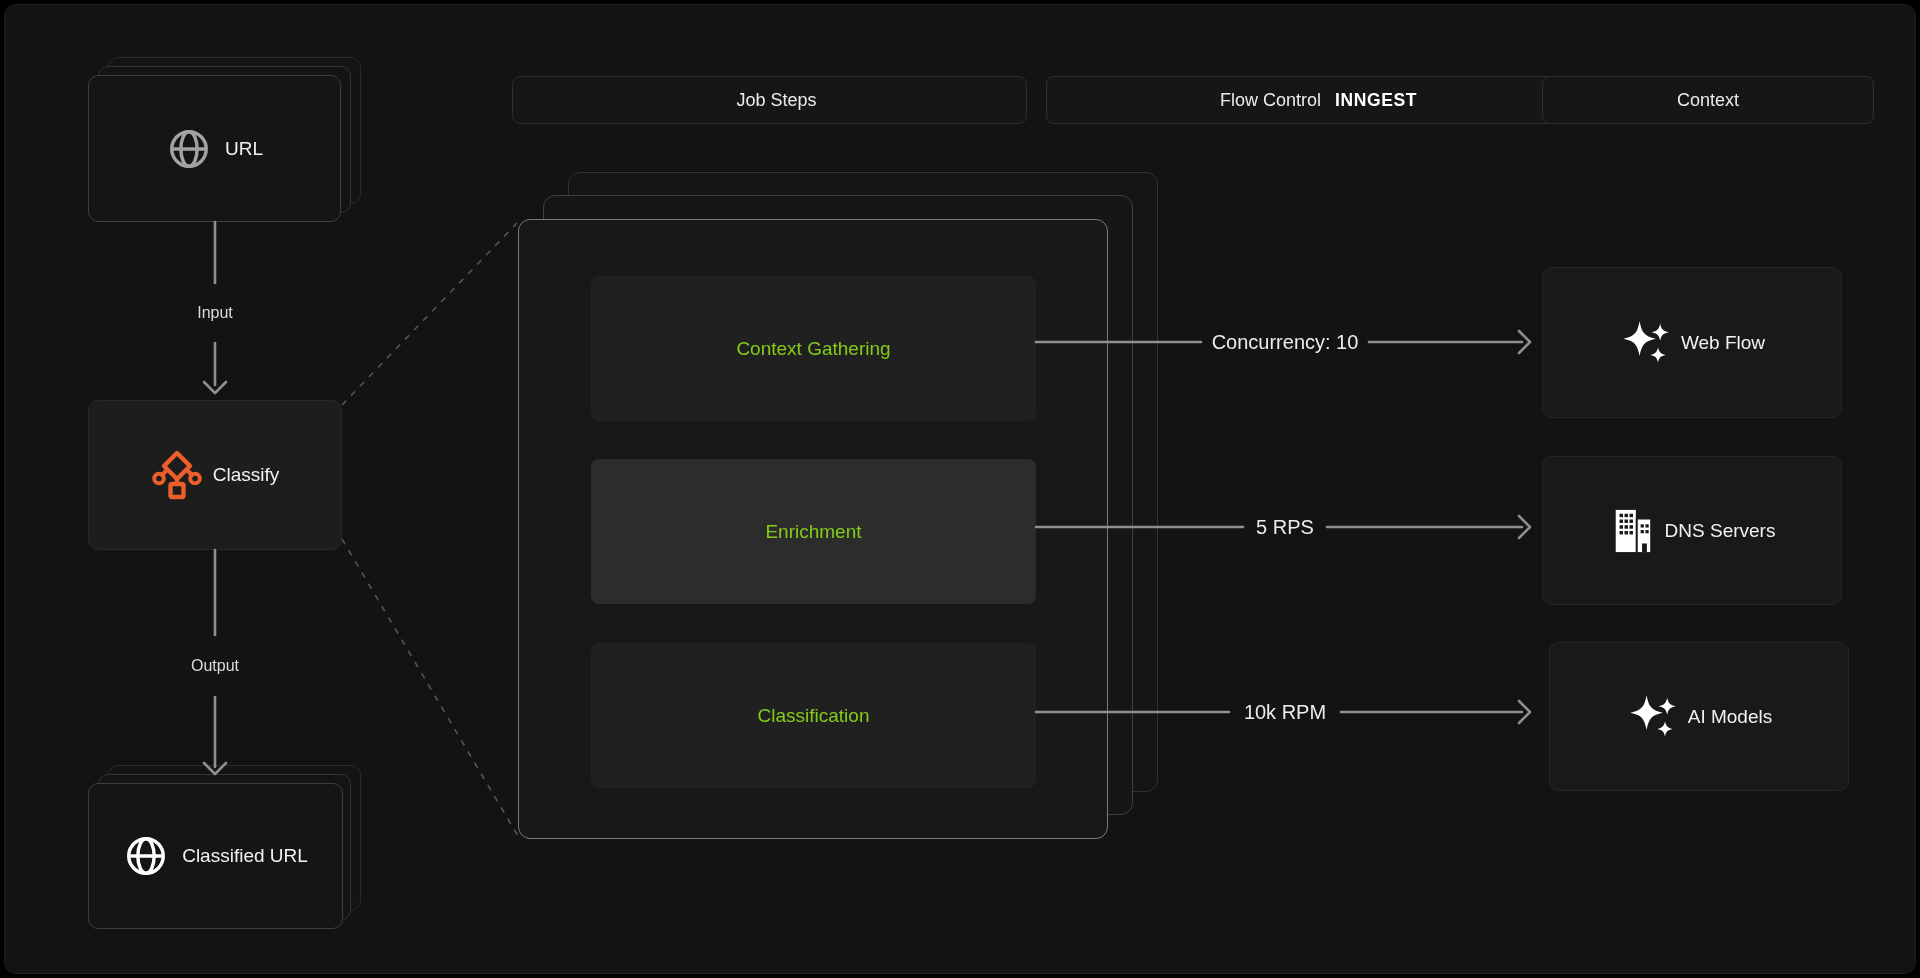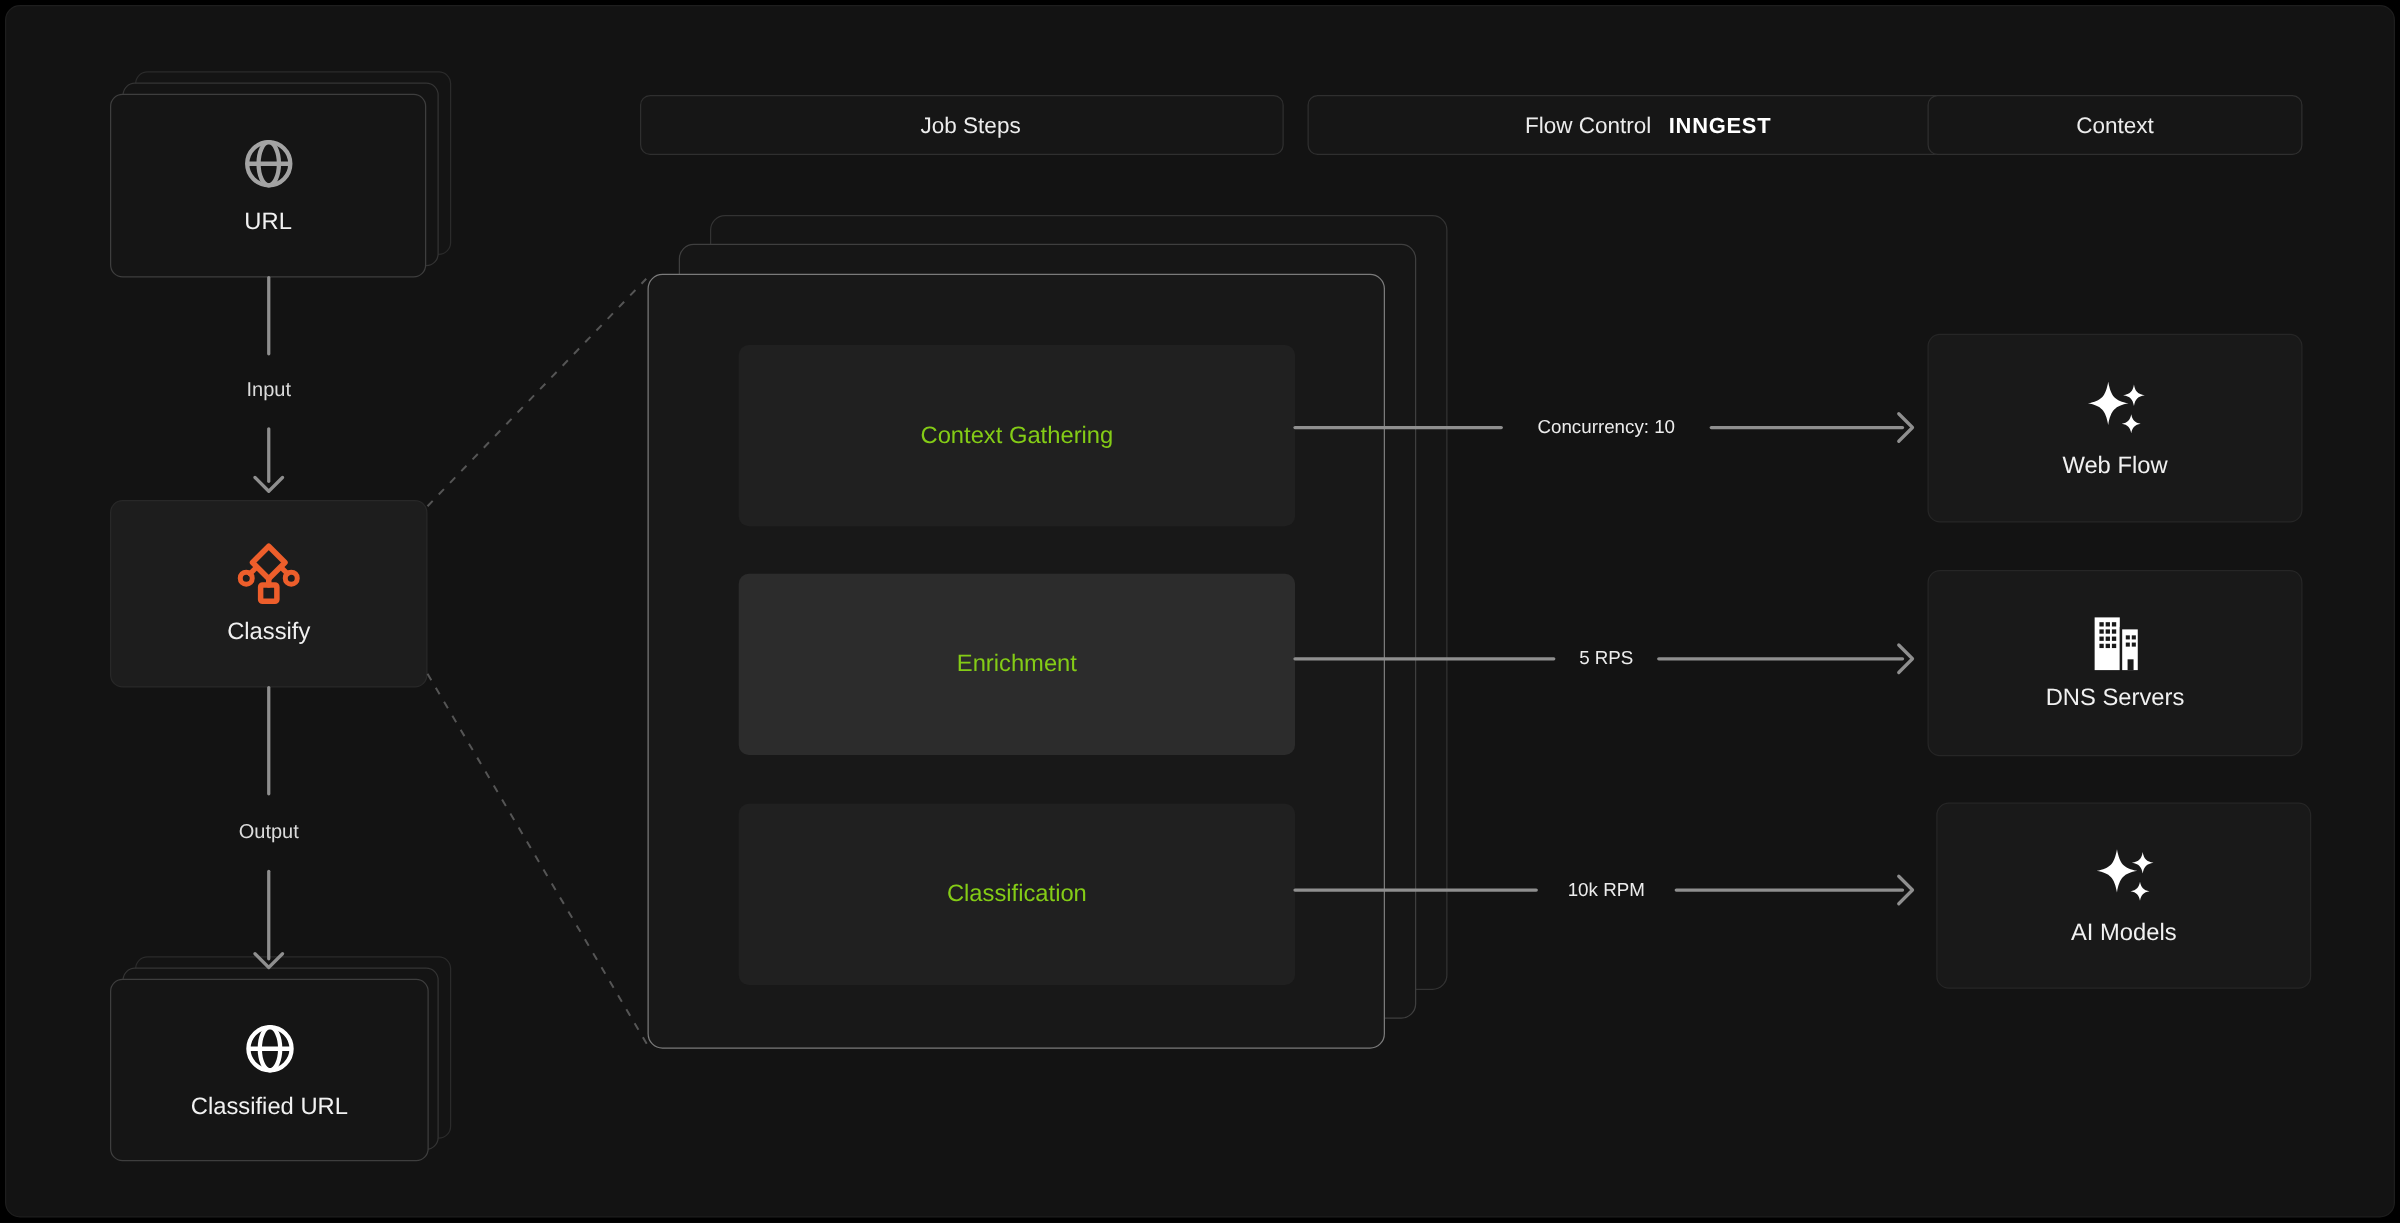--- a/index.html
+++ b/index.html
@@ -7,33 +7,33 @@
   .frame{position:absolute;left:4px;top:4px;right:4px;bottom:4px;background:#131313;
     border:1px solid #1e1e1e;border-radius:12px;overflow:hidden;}
   .tex{background-image:radial-gradient(rgba(255,255,255,0.05) 1px, transparent 1.4px);
     background-size:7px 7px;}
   
   .hdr{position:absolute;top:71px;height:48px;background:#161616;border:1px solid #2f2f2f;
     border-radius:8px;display:flex;align-items:center;justify-content:center;gap:14px;
     color:#ececec;font-size:18px;box-sizing:border-box;}
   .brand{font-weight:800;letter-spacing:0.6px;font-size:17.5px;color:#fff;}
   
-  .card{position:absolute;box-sizing:border-box;border-radius:10px;display:flex;flex-direction:column;
+  .card{position:absolute;box-sizing:border-box;border-radius:10px;display:flex;
     align-items:center;justify-content:center;gap:13px;color:#f1f1f1;font-size:19px;}
   .ghost{position:absolute;box-sizing:border-box;border-radius:10px;background:#141414;}
   
   .panel{position:absolute;width:590px;height:620px;box-sizing:border-box;border-radius:12px;}
   .panel.back{background:#151515;border:1px solid #333;}
   .panel.middle{background:#161616;border:1px solid #3f3f3f;}
   .panel.front{background:#181818;border:1px solid #7a7a7a;z-index:10;}
   .step{position:absolute;left:72px;width:445px;height:145px;border-radius:8px;background:#202020;
     display:flex;align-items:center;justify-content:center;color:#84cc16;font-size:19px;}
   .step.hl{background:#2c2c2c;}
   
-  .conn-label{position:absolute;transform:translate(-50%,-50%);color:#ececec;font-size:15px;
+  .conn-label{position:absolute;transform:translate(-50%,-50%);color:#ececec;font-size:20px;
     white-space:nowrap;z-index:50;}
   .small-label{font-size:16px;color:#dcdcdc;}
   svg.connectors{position:absolute;left:0;top:0;width:1920px;height:978px;z-index:40;pointer-events:none;}
   .z30{z-index:30;}
 </style>
 </head>
 <body>
 
 <div class="frame">
 
@@ -66,21 +66,21 @@
     </g>
   </svg>
 
   <div class="hdr" style="left:507px;width:515px;padding-left:14px;">
     <span>Job Steps</span>
   </div>
   <div class="hdr" style="left:1041px;width:545px;">
     <span>Flow Control</span>
     <span class="brand">INNGEST</span>
   </div>
-  <div class="hdr" style="left:1537px;width:300px;">
+  <div class="hdr" style="left:1537px;width:332px;">
     <span>Context</span>
   </div>
 
   <div class="ghost" style="left:103px;top:52px;width:253px;height:147px;border:1px solid #2b2b2b;"></div>
   <div class="ghost" style="left:93px;top:61px;width:253px;height:147px;border:1px solid #343434;"></div>
   <div class="card tex z30" style="left:83px;top:70px;width:253px;height:147px;background:#151515;border:1px solid #3e3e3e;">
     <svg width="46" height="46" viewBox="0 0 48 48">
       <g stroke="#a3a3a3" stroke-width="3.6" fill="none">
         <circle cx="24" cy="24" r="18"></circle>
         <ellipse cx="24" cy="24" rx="8.5" ry="18"></ellipse>

